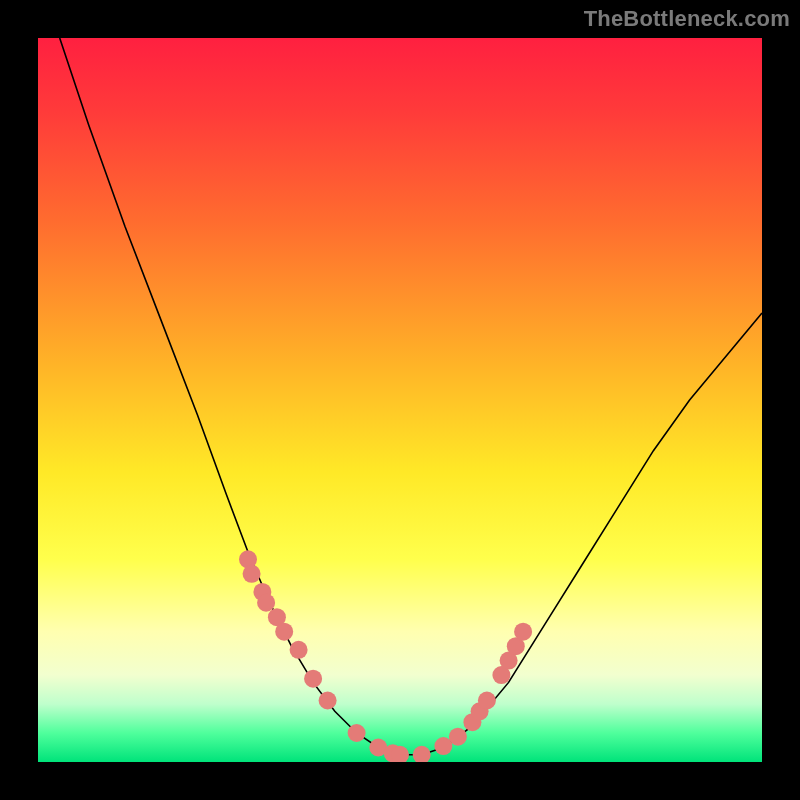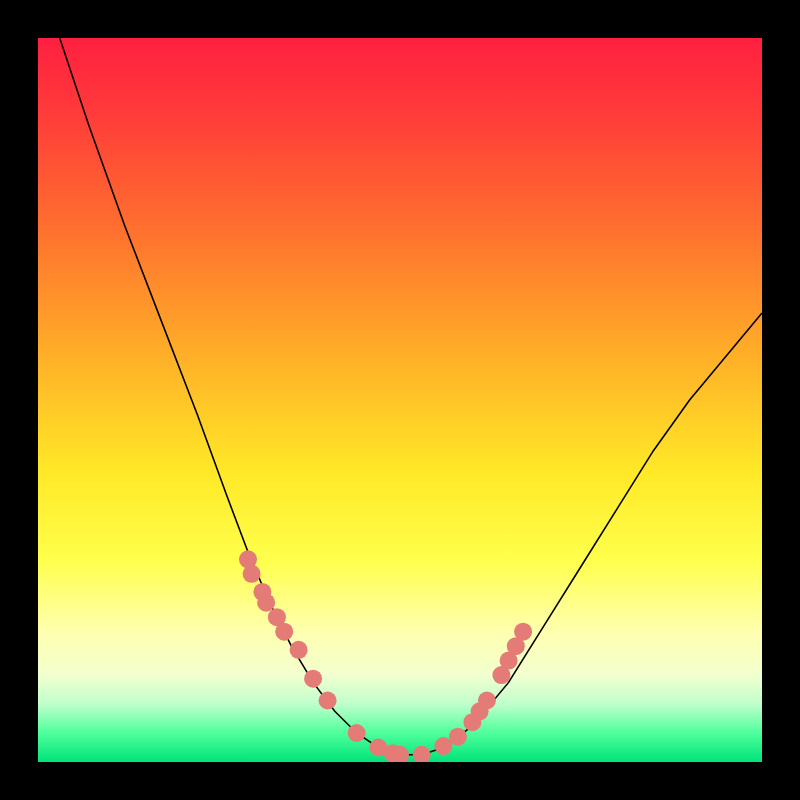--- a/index.html
+++ b/index.html
@@ -94,13 +94,14 @@
           <circle cx="448.9" cy="662.5" r="9" class="dot"></circle>
           <circle cx="463.4" cy="637.1" r="9" class="dot"></circle>
           <circle cx="470.6" cy="622.6" r="9" class="dot"></circle>
           <circle cx="477.8" cy="608.2" r="9" class="dot"></circle>
           <circle cx="485.1" cy="593.7" r="9" class="dot"></circle>
         </g>
     </svg>
 
   </div>
 
+  <div class="watermark">TheBottleneck.com</div>
 </div>
 
 </body></html>

